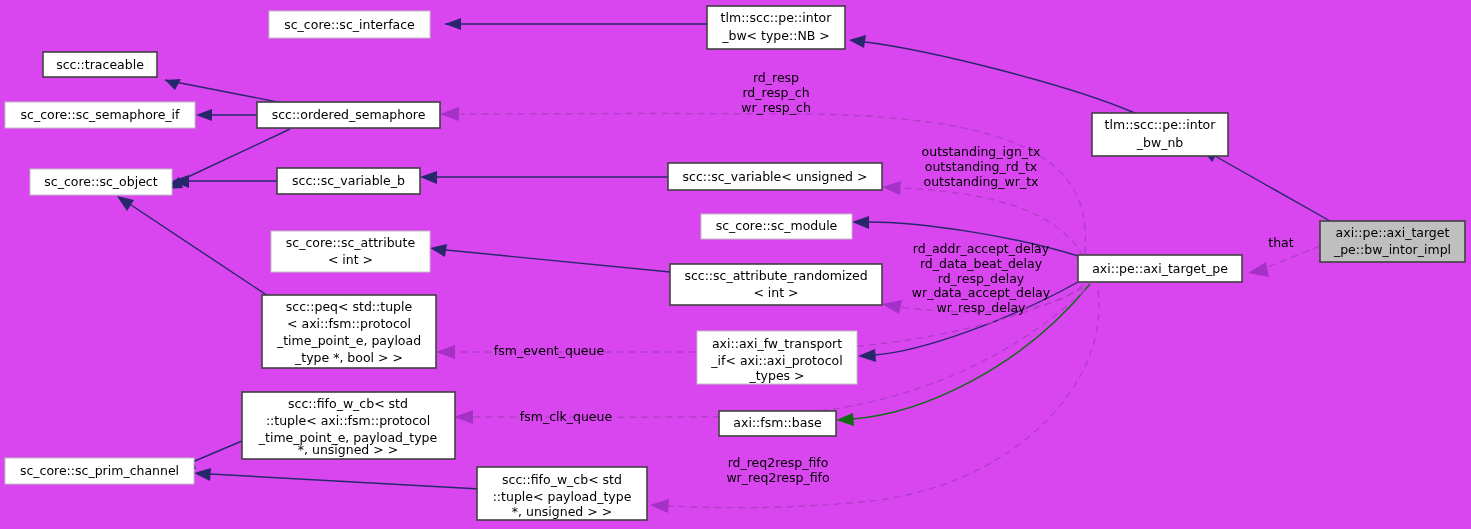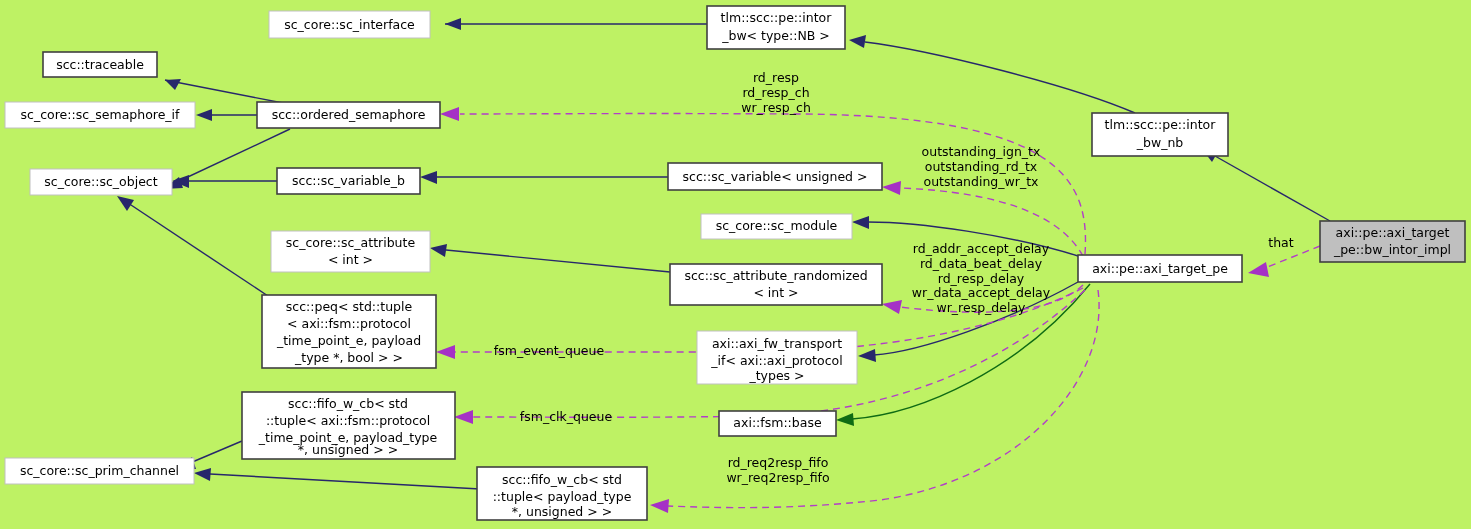--- a/index.html
+++ b/index.html
@@ -8,21 +8,21 @@
     padding: 0;
     background: #ffffff;
   }
   body {
     font-family: "DejaVu Sans", "Liberation Sans", sans-serif;
   }
   #diagram-root {
     position: relative;
     width: 1471px;
     height: 529px;
-    background: #bef264;
+    background: #d946ef;
     overflow: hidden;
   }
   svg#graph {
     position: absolute;
     left: 0;
     top: 0;
     width: 1471px;
     height: 529px;
   }
   .node-box {

